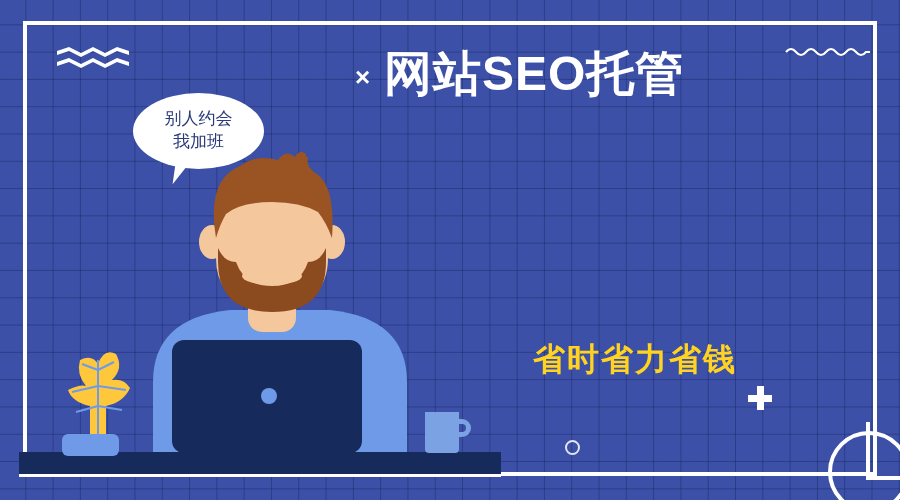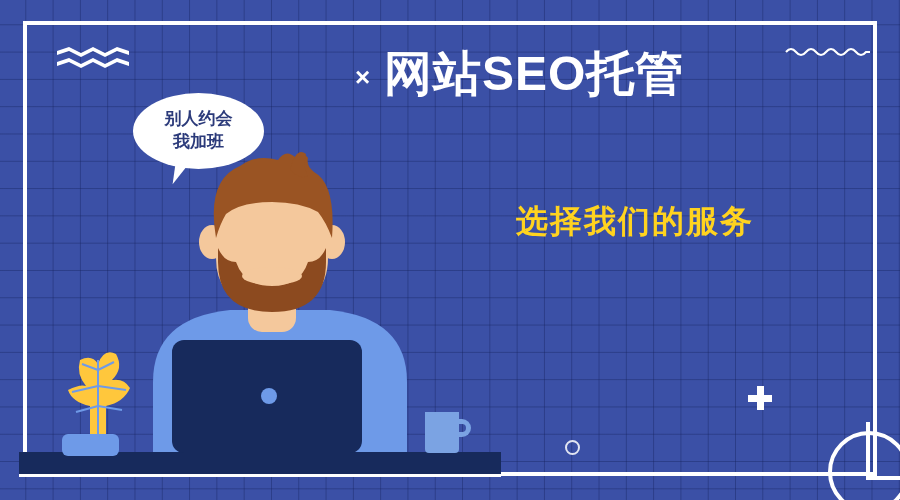--- a/index.html
+++ b/index.html
@@ -157,21 +157,21 @@
     height: 76px;
     background: #ffffff;
     border-radius: 50%;
     display: flex;
     flex-direction: column;
     align-items: center;
     justify-content: center;
     color: #2b3a7a;
     font-size: 17px;
     line-height: 1.35;
-    font-weight: bold;
+    font-weight: normal;
   }
   .bubble-tail {
     position: absolute;
     left: 175px;
     top: 150px;
     width: 0;
     height: 0;
     border-left: 14px solid #ffffff;
     border-right: 8px solid transparent;
     border-top: 12px solid #ffffff;
@@ -273,21 +273,21 @@
 
   <div class="corner-circle"></div>
   <div class="corner-bracket"></div>
 
   <div class="plus-mark"></div>
   <div class="small-circle"></div>
 
   <div class="title-x">×</div>
   <div class="title-main">网站SEO托管</div>
 
-  <div class="slogan slogan-1">选择我们的服务</div>
+  <div class="slogan slogan-3">省时省力省钱</div>
 
   <div class="bubble-tail"></div>
   <div class="bubble">
     <span>别人约会</span>
     <span>我加班</span>
   </div>
 
   <svg class="person" width="900" height="500" viewBox="0 0 900 500">
 
     <path d="M153 460 L153 382 Q153 318 230 310 L330 310 Q407 318 407 382 L407 460 Z" fill="#6e9ae8"></path>

